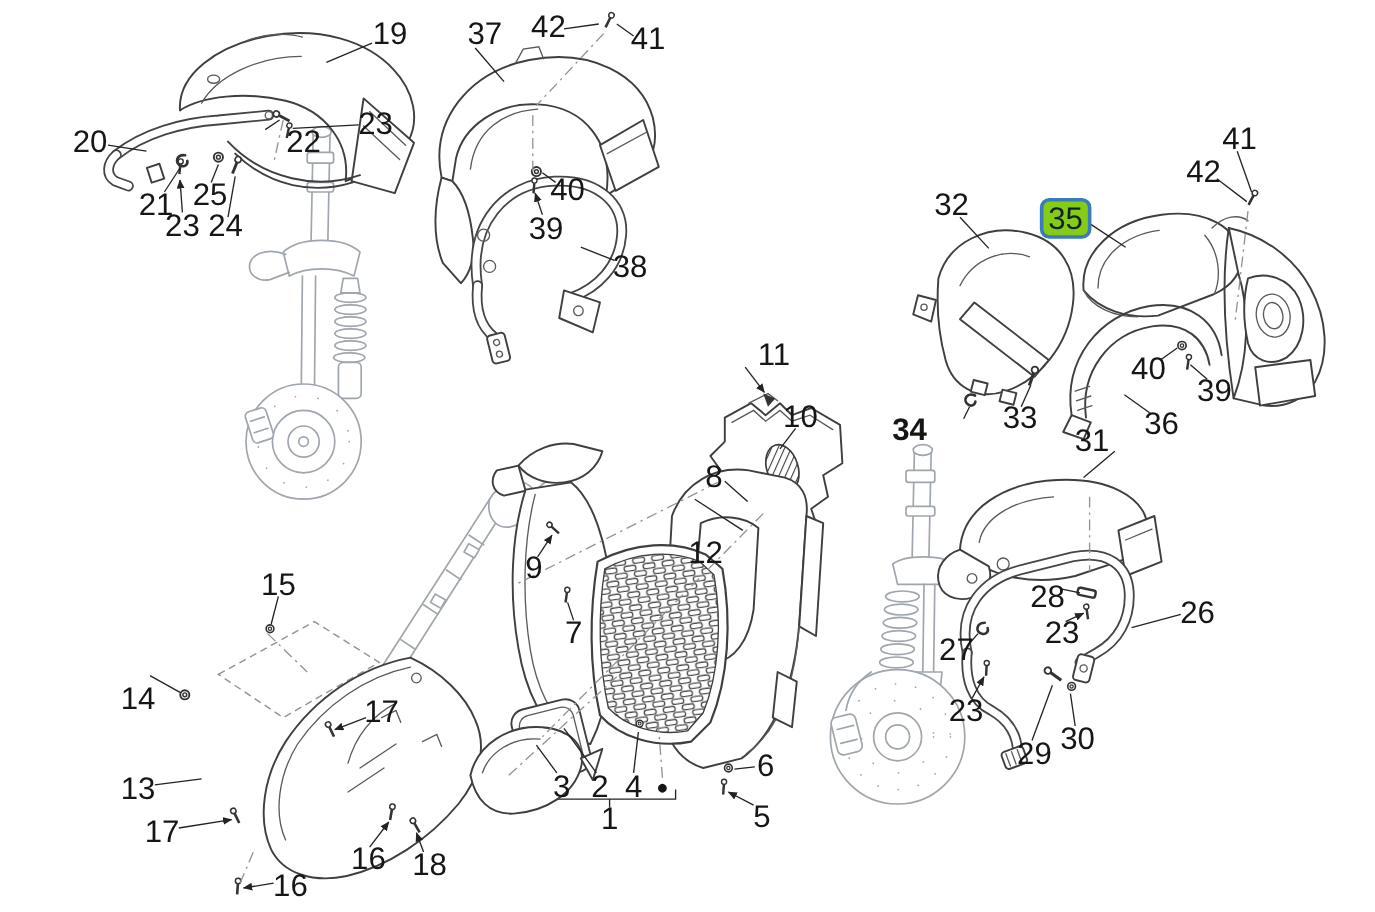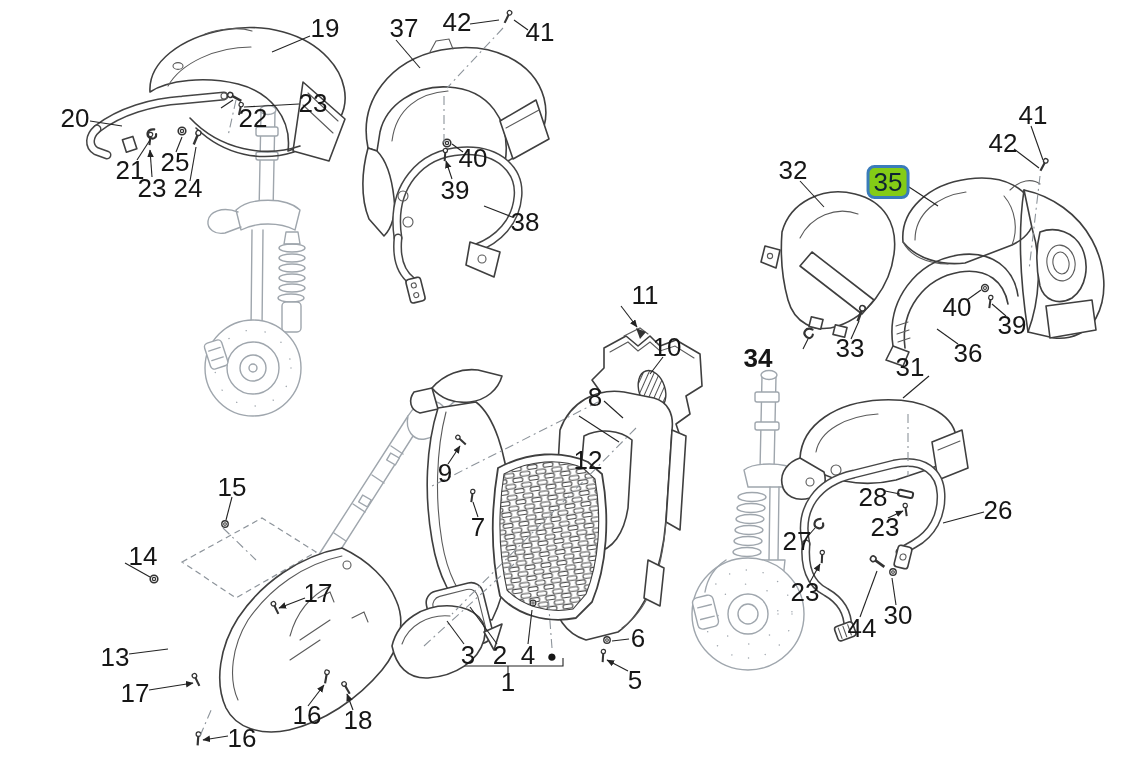--- a/index.html
+++ b/index.html
@@ -429,35 +429,35 @@
       <div class="label" style="left: 758px; top: 358px; font-weight: bold;">34</div>
       <div class="label" style="left: 850px; top: 348px;">33</div>
       <div class="label" style="left: 884px; top: 367px; margin-left: 26px;">31</div>
       <div class="label" style="left: 623px; top: 295px; margin-left: 22px;">11</div>
       <div class="label" style="left: 667px; top: 347px;">10</div>
       <div class="label" style="left: 595px; top: 397px;">8</div>
       <div class="label" style="left: 588px; top: 412px; margin-top: 48px;">12</div>
       <div class="label" style="left: 445px; top: 473px;">9</div>
       <div class="label" style="left: 478px; top: 527px;">7</div>
       <div class="label" style="left: 232px; top: 487px;">15</div>
-      <div class="label" style="left: 115px; top: 556px; margin-left: 28px;">14</div>
+      <div class="label" style="left: 115px; top: 582px;">14</div>
       <div class="label" style="left: 115px; top: 657px;">13</div>
       <div class="label" style="left: 135px; top: 693px;">17</div>
       <div class="label" style="left: 318px; top: 593px;">17</div>
       <div class="label" style="left: 242px; top: 738px;">16</div>
       <div class="label" style="left: 307px; top: 715px;">16</div>
       <div class="label" style="left: 358px; top: 720px;">18</div>
       <div class="label" style="left: 468px; top: 655px;">3</div>
       <div class="label" style="left: 500px; top: 655px;">2</div>
       <div class="label" style="left: 528px; top: 655px;">4</div>
       <div class="label bullet" style="left: 552px; top: 656px;">●</div>
       <div class="label" style="left: 508px; top: 682px;">1</div>
       <div class="label" style="left: 638px; top: 638px;">6</div>
       <div class="label" style="left: 635px; top: 680px;">5</div>
       <div class="label" style="left: 873px; top: 497px;">28</div>
       <div class="label" style="left: 885px; top: 527px;">23</div>
       <div class="label" style="left: 998px; top: 510px;">26</div>
       <div class="label" style="left: 797px; top: 541px;">27</div>
       <div class="label" style="left: 805px; top: 592px;">23</div>
-      <div class="label" style="left: 862px; top: 628px;">44</div>
+      <div class="label" style="left: 862px; top: 628px;">29</div>
       <div class="label" style="left: 898px; top: 615px;">30</div>
     </div>
 </div>
 
 </body></html>

